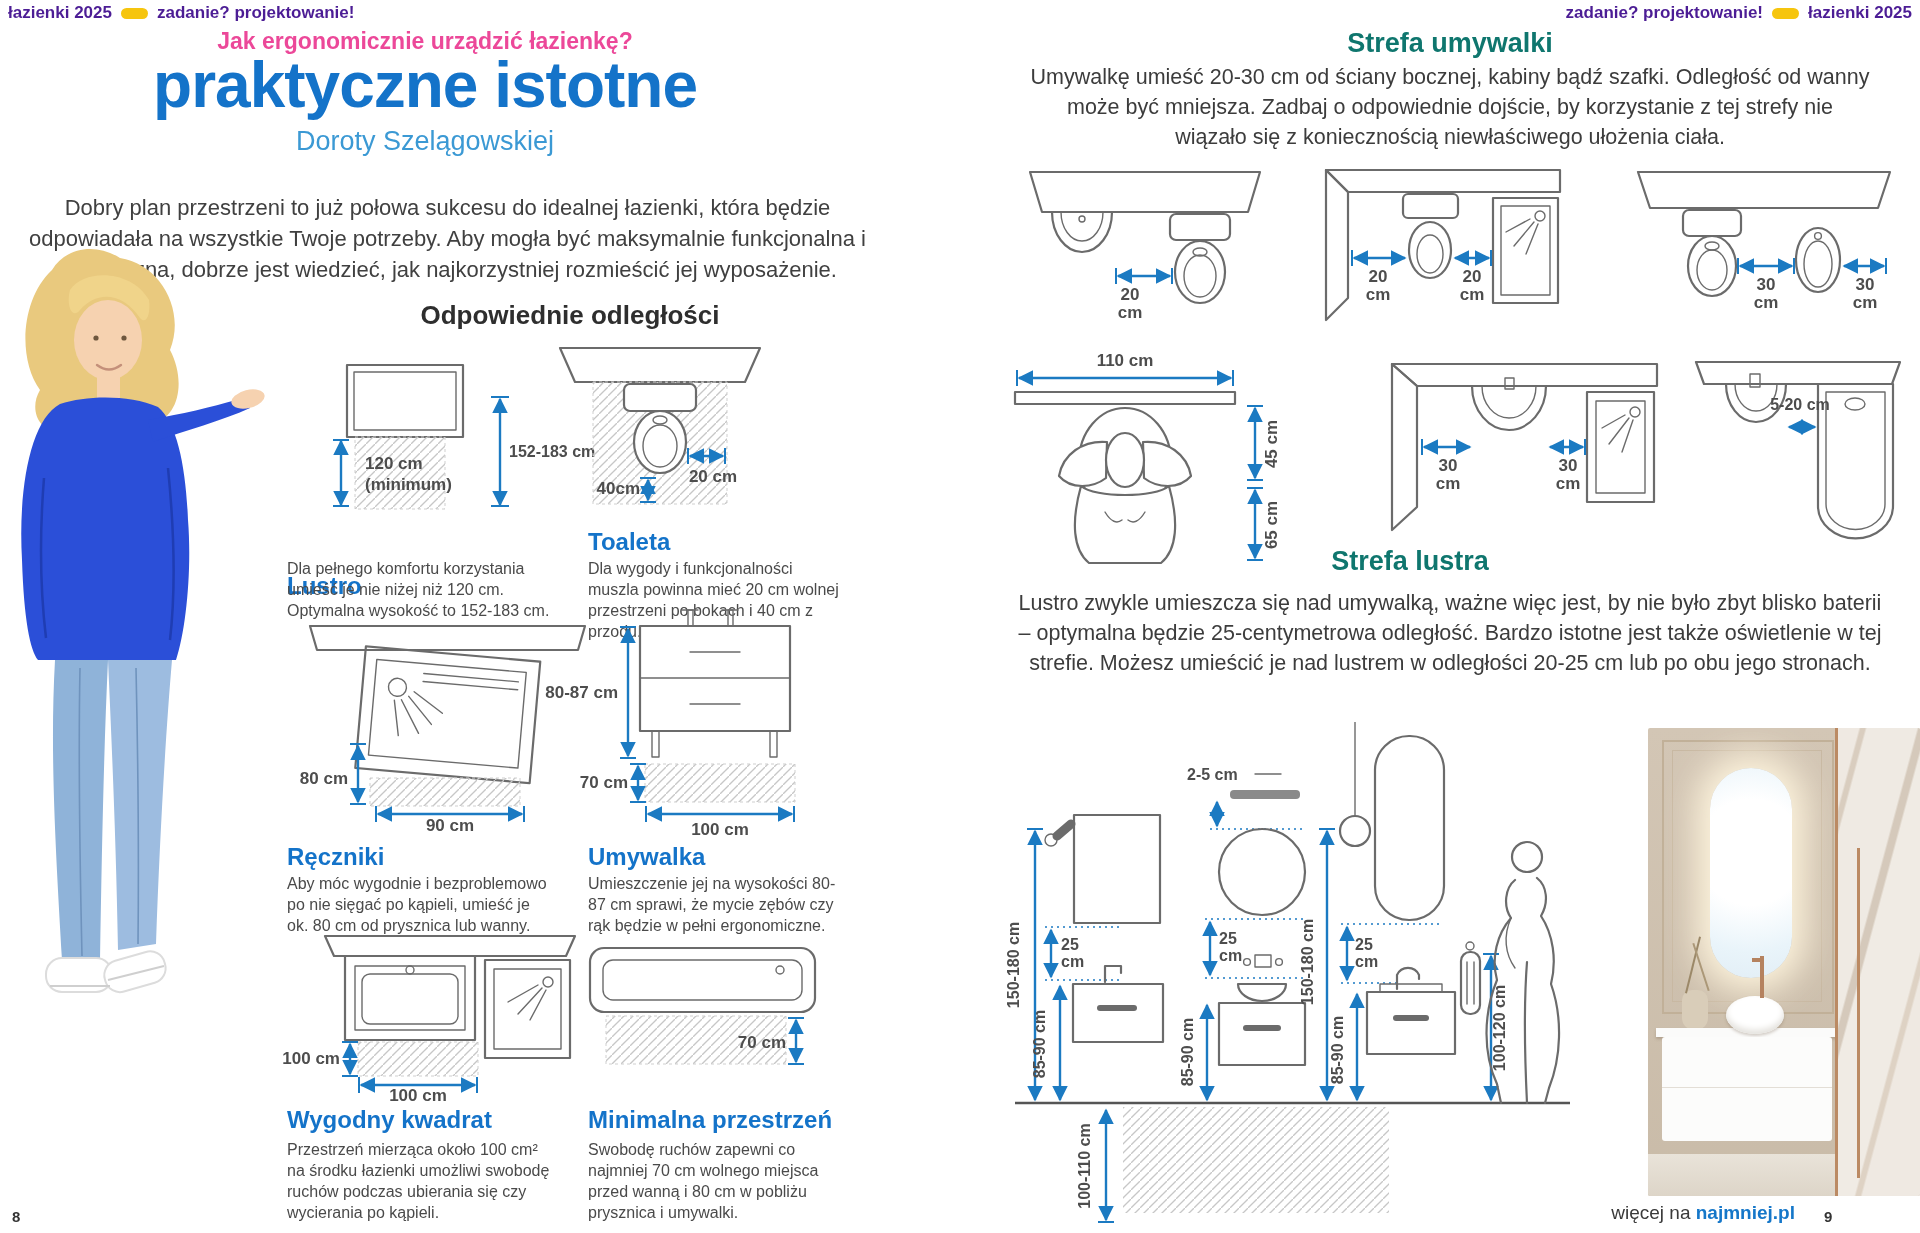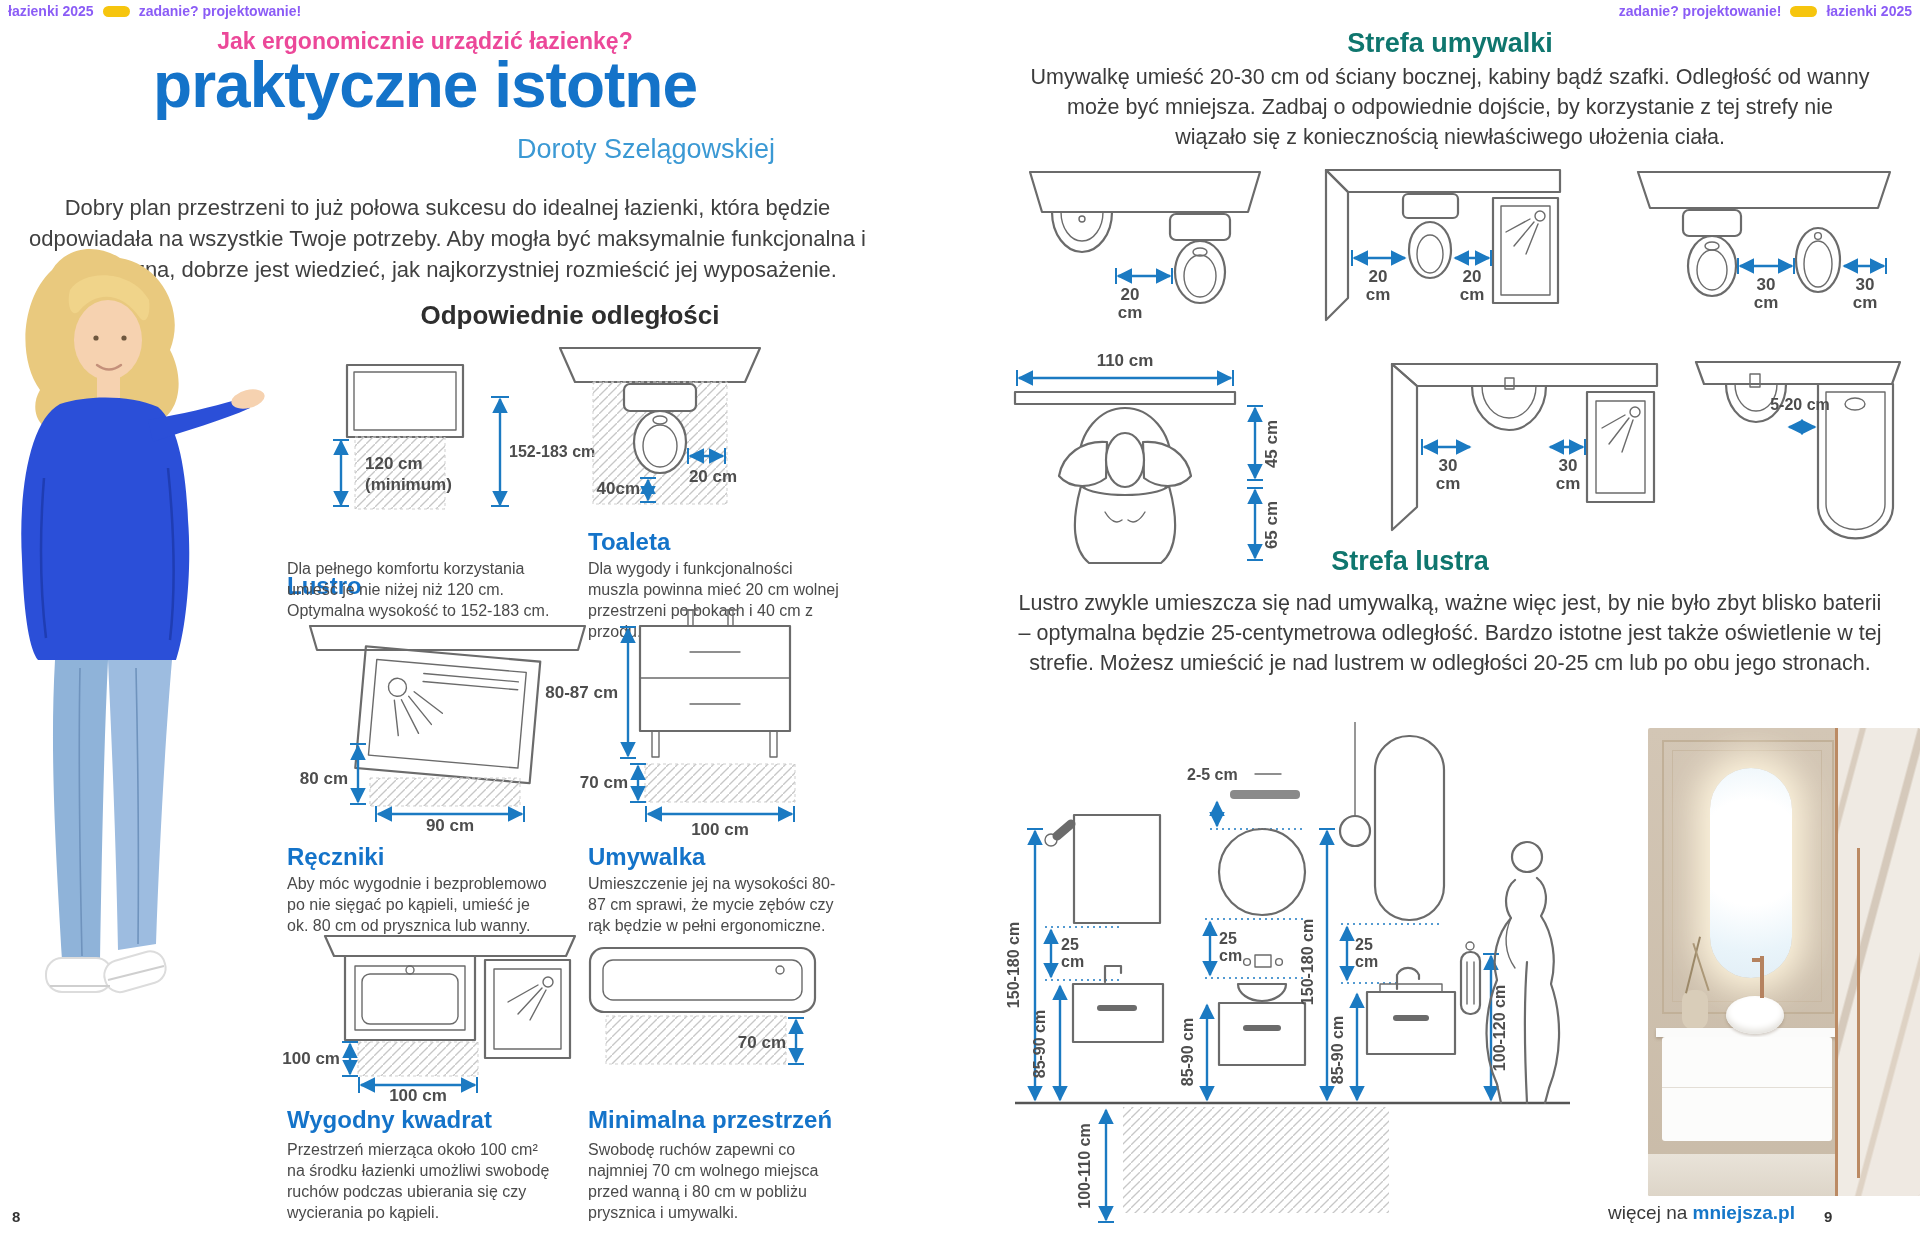--- a/index.html
+++ b/index.html
@@ -1,19 +1,19 @@
 <!DOCTYPE html>
 <html><head>
 <meta charset="utf-8">
 <style>
   html,body{margin:0;padding:0;}
   body{width:1920px;height:1233px;background:#ffffff;position:relative;overflow:hidden;
        font-family:"Liberation Sans",sans-serif;color:#3c3c3c;}
   .abs{position:absolute;}
-  .brand{display:flex;align-items:center;gap:9px;font-size:14px;font-weight:bold;color:#8b5cf6;}
+  .brand{display:flex;align-items:center;gap:9px;font-size:17px;font-weight:bold;color:#4c1d95;}
   .pill{width:27px;height:11px;border-radius:6px;background:#f6c50e;}
   .kicker{font-size:23px;font-weight:bold;color:#ec4899;text-align:center;}
   .big-title{font-size:64px;font-weight:bold;color:#1473c9;text-align:center;letter-spacing:-1px;}
   .byline{font-size:27px;color:#3b99d4;text-align:center;}
   .intro{font-size:22px;color:#404040;text-align:center;line-height:31px;}
   .sec-title{font-size:26px;font-weight:bold;color:#2e2e2e;text-align:center;}
   .item-h{font-size:24px;font-weight:bold;color:#1473c9;}
   .item-b{font-size:16px;color:#4a4a4a;line-height:21px;margin-top:7px;}
   .zone-title{font-size:27px;font-weight:bold;color:#0f766e;text-align:center;}
   .para{font-size:21.5px;color:#3c3c3c;text-align:center;line-height:30px;}
@@ -71,21 +71,21 @@
   <span>zadanie? projektowanie!</span>
 </div>
 <div class="abs brand" style="right:8px;top:3px;">
   <span>zadanie? projektowanie!</span>
   <span class="pill"></span>
   <span>łazienki 2025</span>
 </div>
 
 <div class="abs kicker" style="left:75px;top:28px;width:700px;">Jak ergonomicznie urządzić łazienkę?</div>
 <div class="abs big-title" style="left:75px;top:48px;width:700px;">praktyczne istotne</div>
-<div class="abs byline" style="left:75px;top:134px;width:700px;text-align:right;">Doroty Szelągowskiej</div>
+<div class="abs byline" style="left:75px;top:126px;width:700px;">Doroty Szelągowskiej</div>
 <div class="abs intro" style="left:25px;top:192px;width:845px;">Dobry plan przestrzeni to już połowa sukcesu do idealnej łazienki, która będzie odpowiadała na wszystkie Twoje potrzeby. Aby mogła być maksymalnie funkcjonalna i bezpieczna, dobrze jest wiedzieć, jak najkorzystniej rozmieścić jej wyposażenie.</div>
 <div class="abs sec-title" style="left:280px;top:300px;width:580px;">Odpowiednie odległości</div>
 
 <svg class="abs" style="left:0;top:228px;" width="320" height="1005" viewBox="0 0 320 1005">
   <g>
     <path d="M52,42 C20,72 18,132 40,162 C28,182 40,207 62,202 L150,196 C180,191 186,152 170,122 C186,82 160,36 120,30 C95,14 65,20 52,42 Z" fill="#e9c97e"></path>
     <ellipse cx="108" cy="112" rx="34" ry="40" fill="#f6d2b0"></ellipse>
     <path d="M70,62 C85,40 132,42 149,72 C151,87 146,97 140,90 C121,62 95,64 80,82 C72,92 66,77 70,62 Z" fill="#f0d48a"></path>
     <circle cx="96" cy="110" r="2.6" fill="#6e573d"></circle>
       <circle cx="124" cy="110" r="2.6" fill="#6e573d"></circle>
@@ -439,15 +439,15 @@
   <div class="ph-vanity">
     <div class="ph-drawer" style="top:50px;"></div>
   </div>
   <div class="ph-floor"></div>
   <div class="ph-glass"></div>
   <div class="ph-bar"></div>
 </div>
 
 <div class="abs footer" style="left:1450px;top:1202px;width:345px;">
   <span>więcej na</span>
-  <b>mniejsza.pl</b>
+  <b>najmniej.pl</b>
 </div>
 <div class="abs pagenum" style="left:1824px;top:1208px;">9</div>
 
 </body></html>

